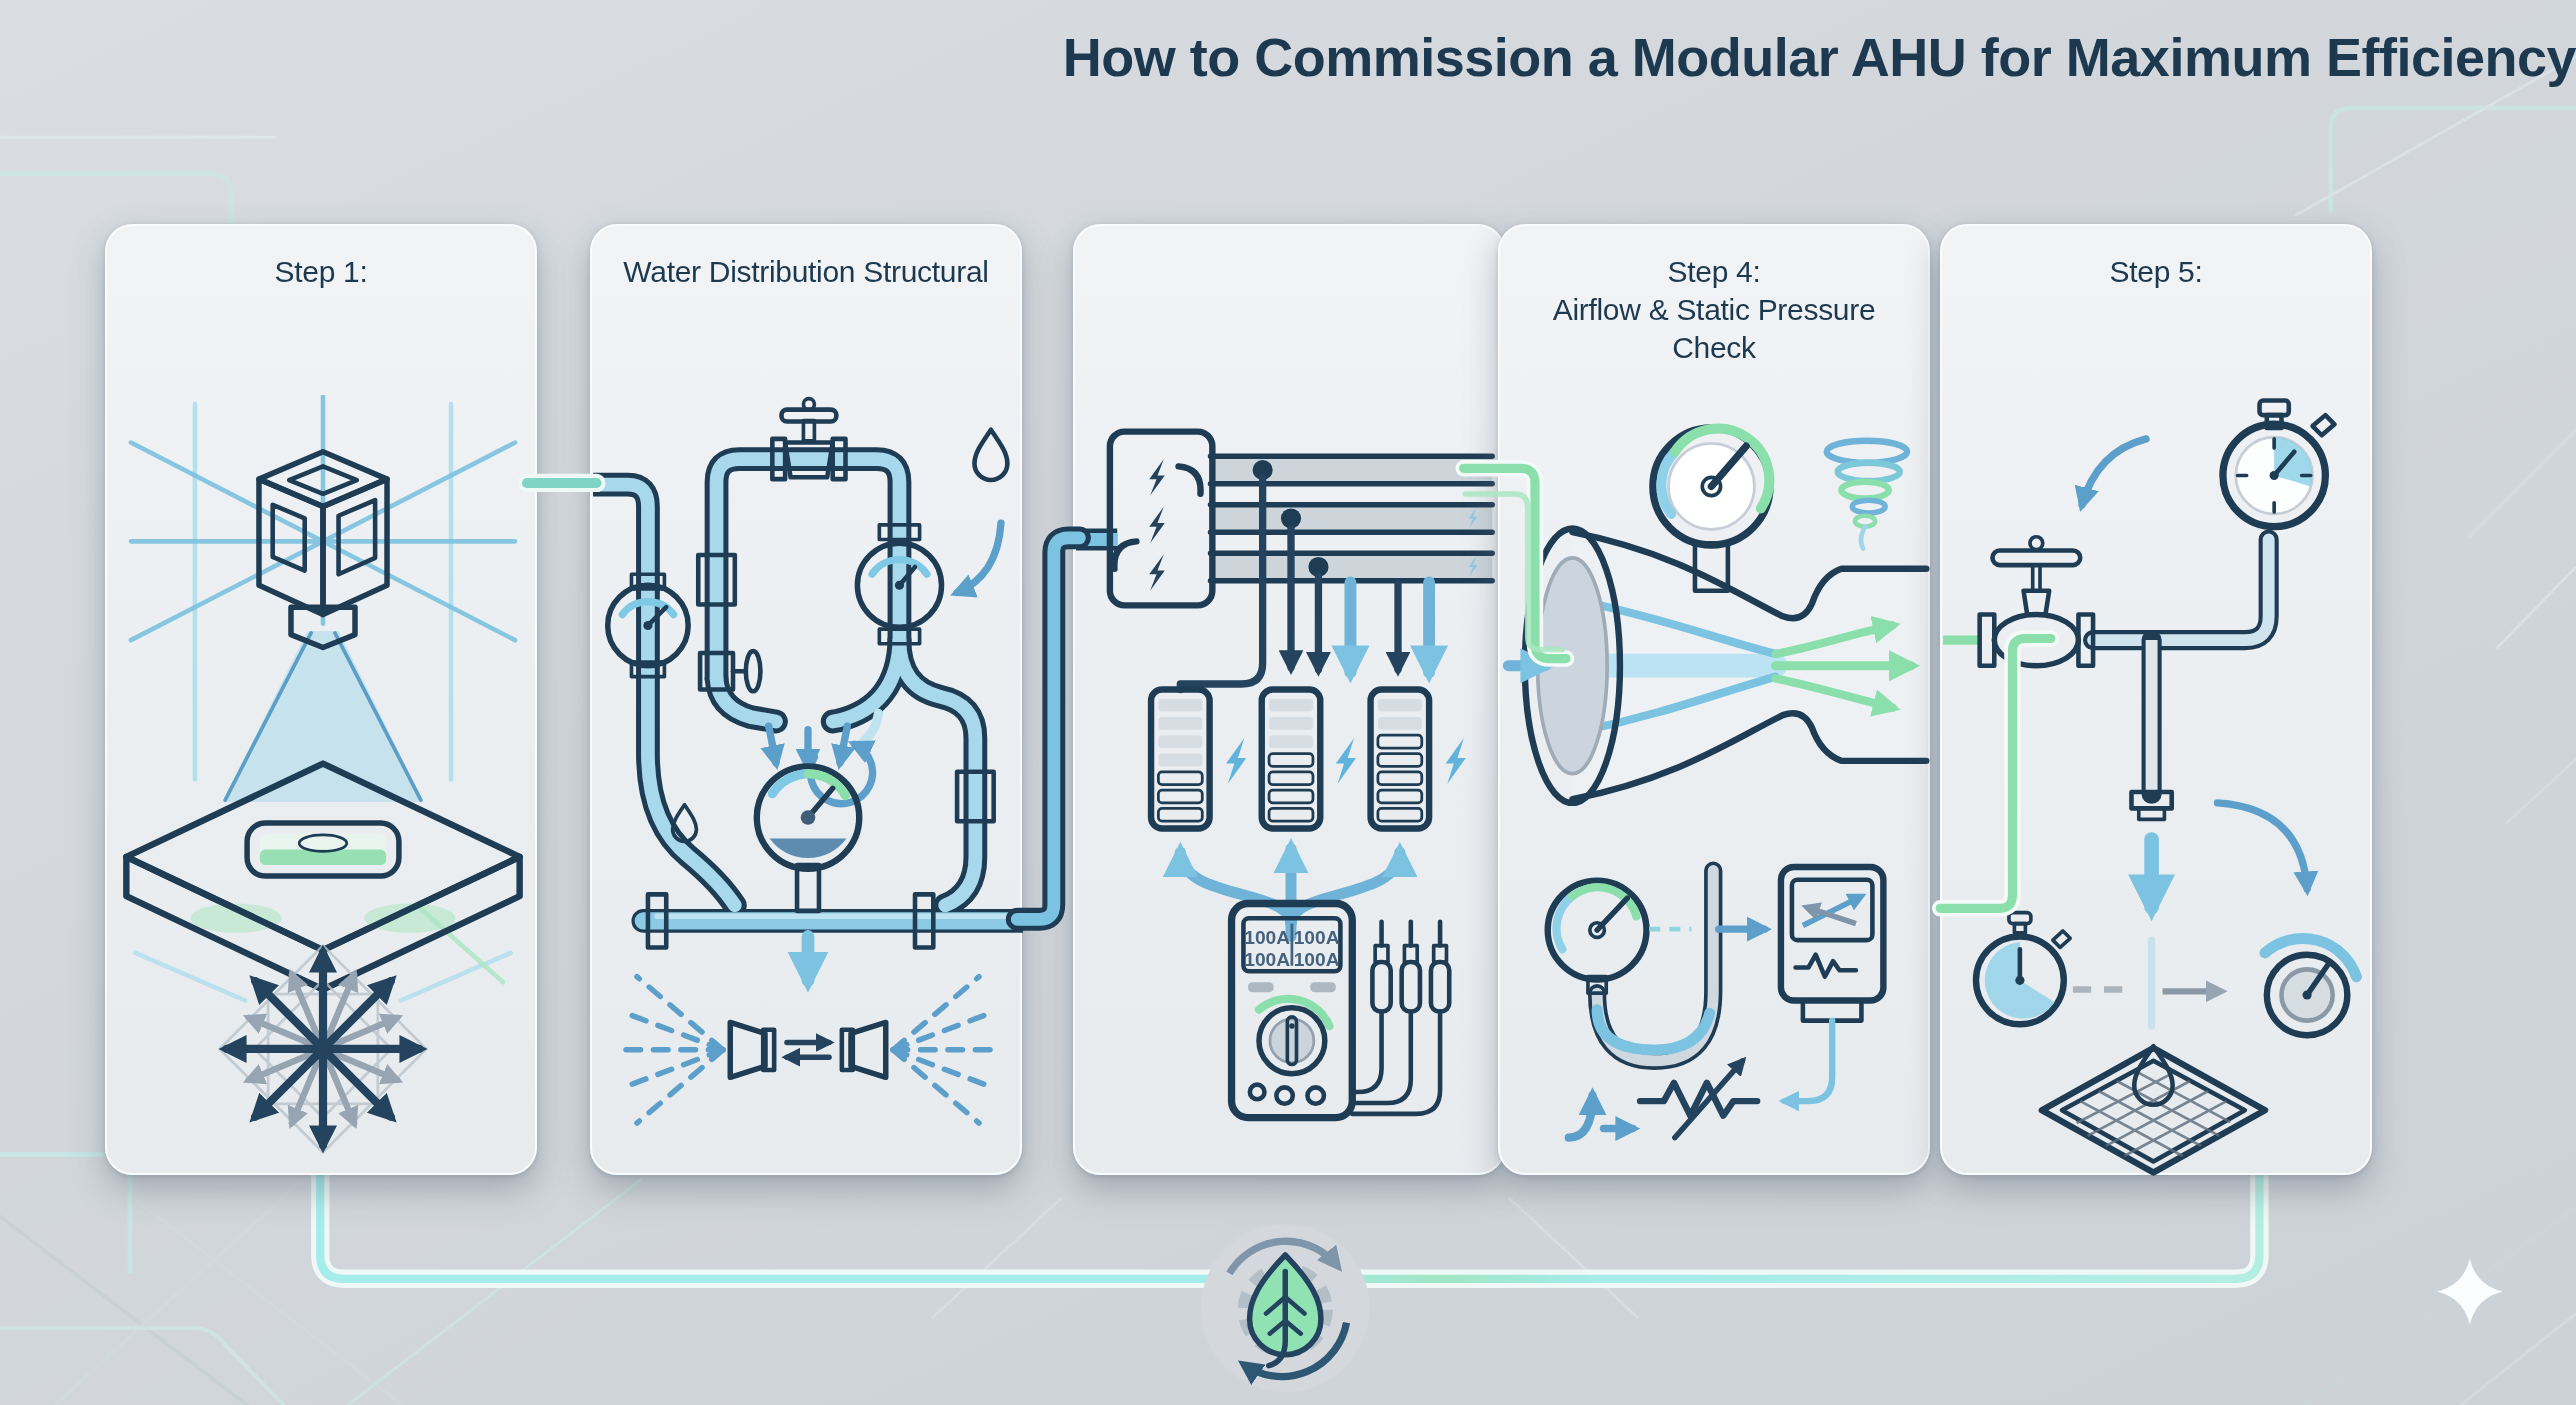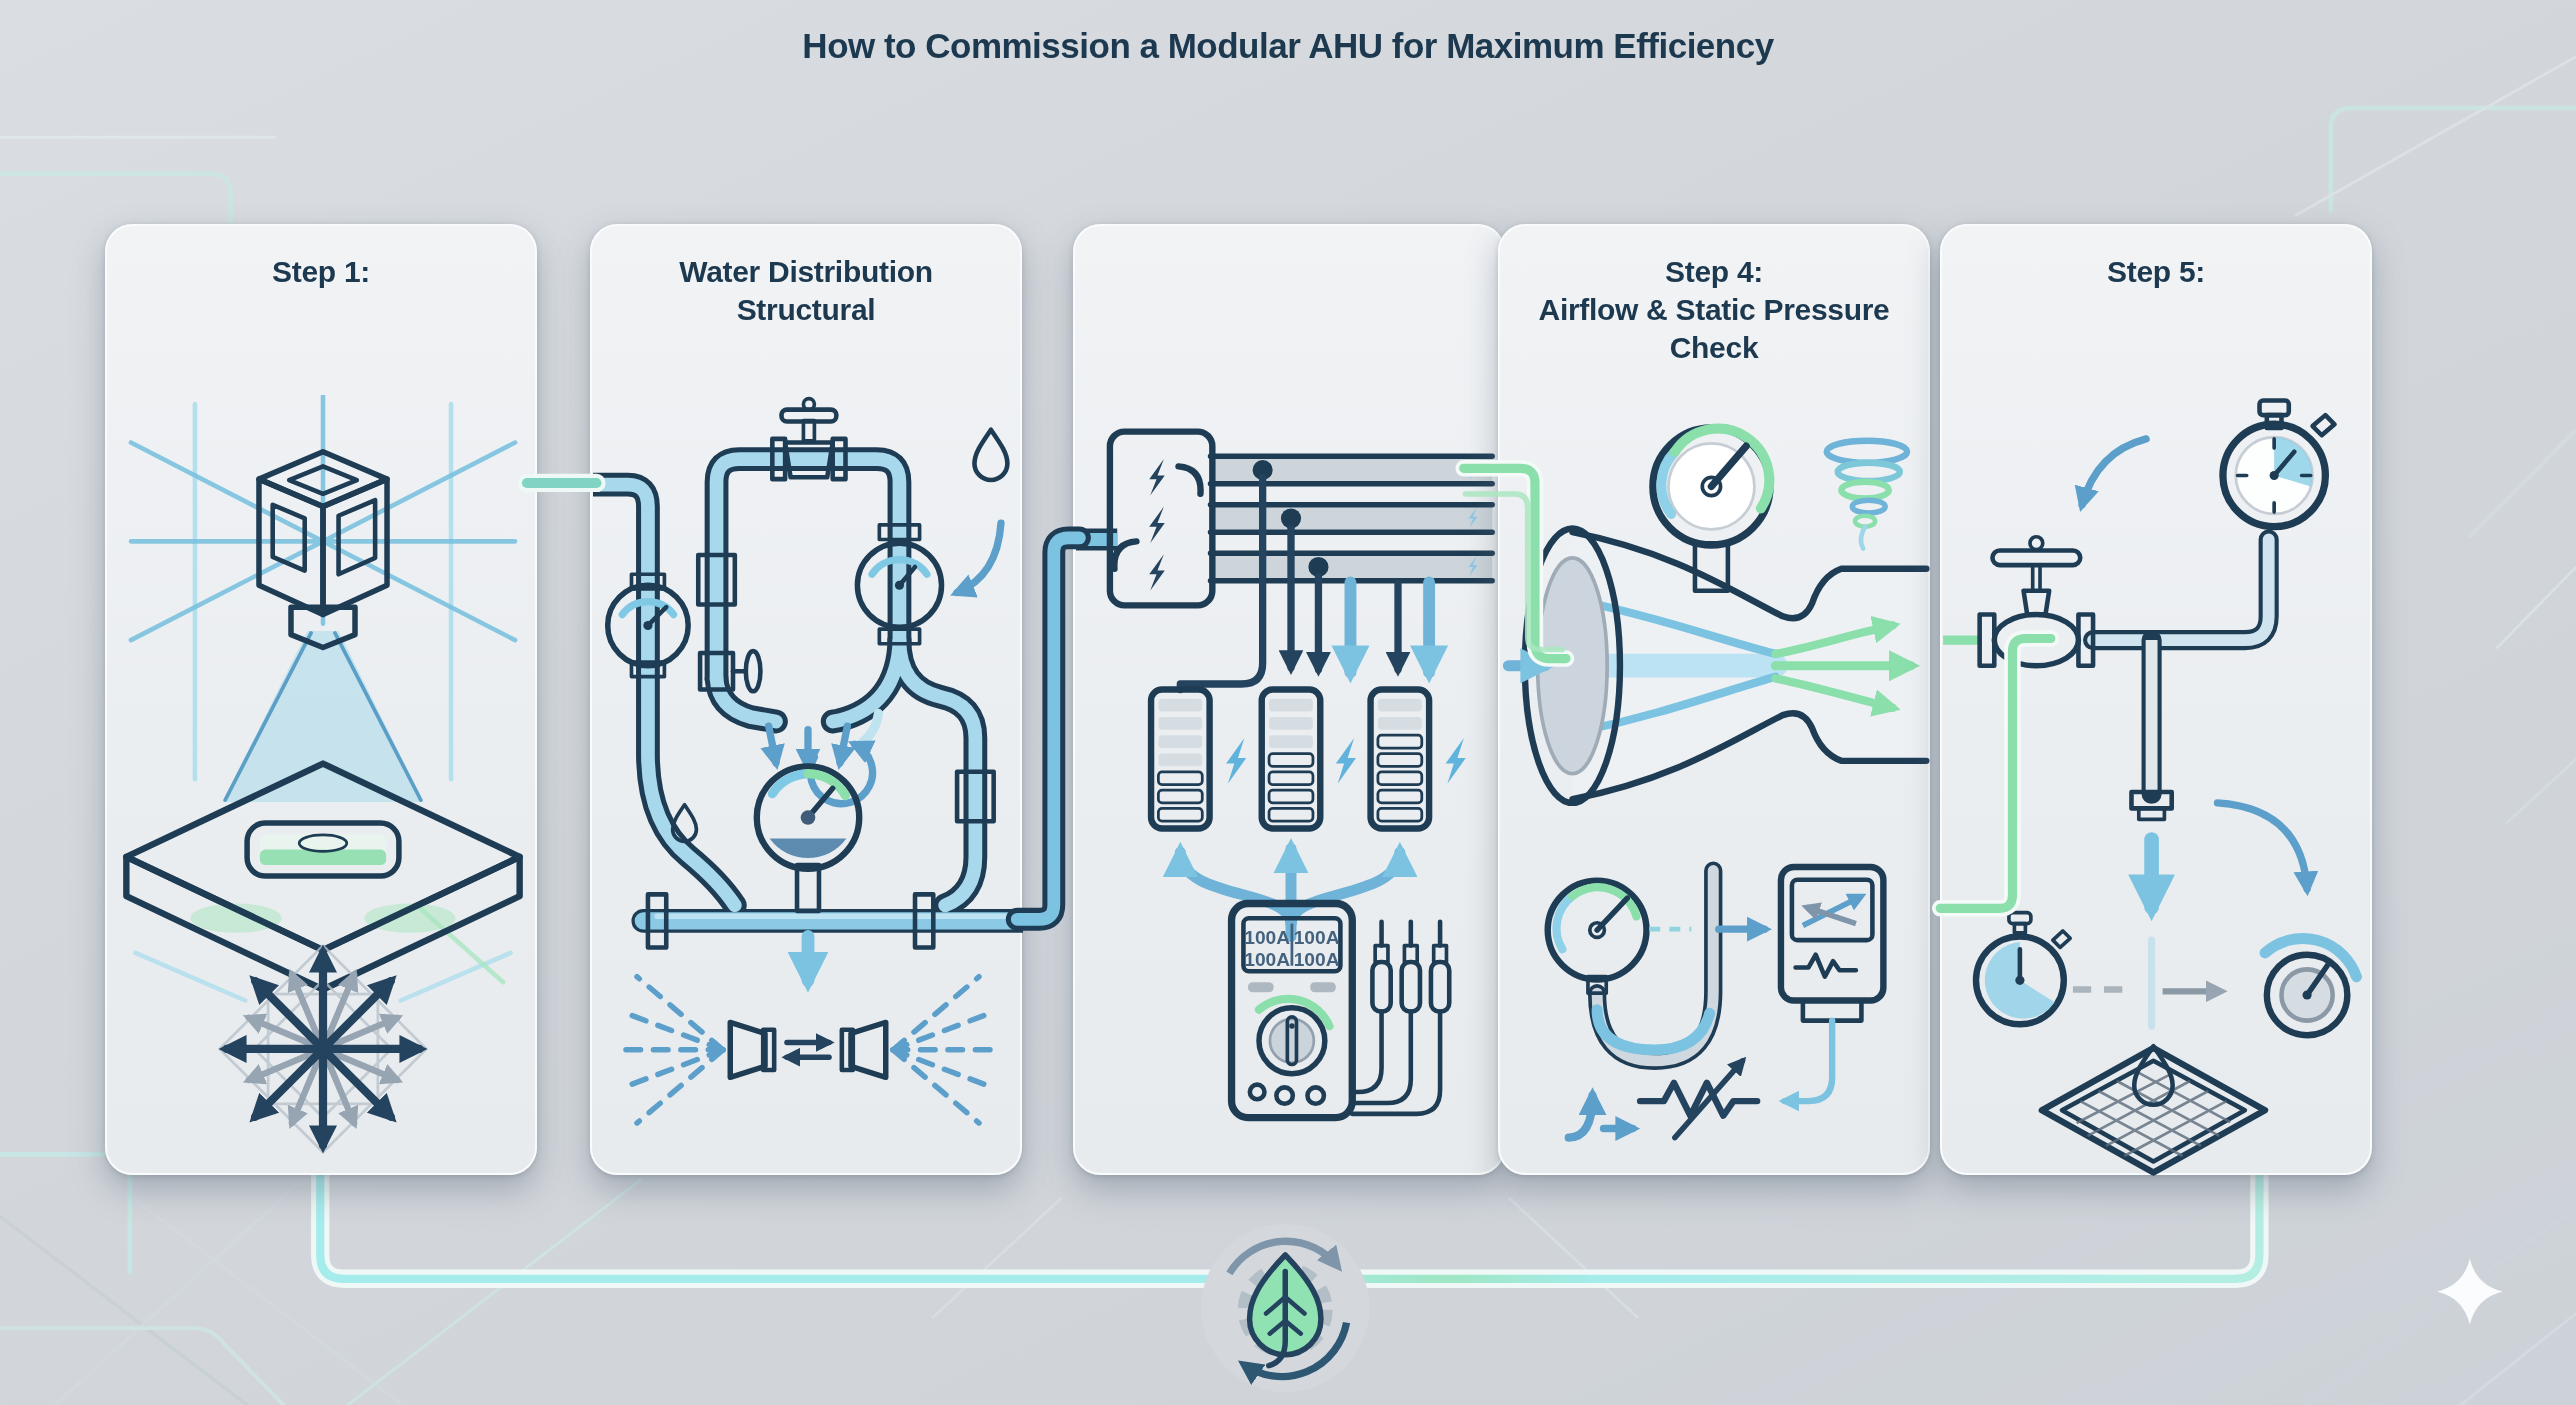--- a/index.html
+++ b/index.html
@@ -4,33 +4,33 @@
 <style>
   html,body{margin:0;padding:0;}
   body{
     width:2576px;height:1405px;overflow:hidden;position:relative;
     background:linear-gradient(155deg,#dadee2 0%,#d3d7dc 40%,#cdd2d8 100%);
     font-family:"Liberation Sans","DejaVu Sans",sans-serif;
   }
   #canvas{position:absolute;inset:0;}
   .layer{position:absolute;left:0;top:0;pointer-events:none;}
   h1.title{
-    position:absolute;top:25.6px;left:0;width:100%;margin:0;text-align:center;
-    font-size:35px;font-weight:700;color:#1d3950;letter-spacing:-0.5px;
+    position:absolute;top:25.6px;left:0;width:100%;margin:0;text-align:right;
+    font-size:54px;font-weight:700;color:#1d3950;letter-spacing:-0.5px;
   }
   .card{
     position:absolute;top:224px;width:432px;height:951px;
     background:linear-gradient(180deg,#f1f3f5 0%,#ebeef1 55%,#e8ebee 100%);
     border:2.7px solid #fafbfc;border-radius:27.4px;box-sizing:border-box;
     box-shadow:0 14.6px 33px rgba(96,110,124,.42), 0 1.8px 5.5px rgba(96,110,124,.25);
     z-index:2;
   }
   .card h2{
     margin:27.4px auto 0;max-width:384px;text-align:center;
-    font-size:30px;line-height:1.26;color:#1d3950;font-weight:700;letter-spacing:-0.3px;
+    font-size:30px;line-height:1.26;color:#1d3950;font-weight:400;letter-spacing:-0.3px;
   }
   .card.narrow h2{max-width:274px;}
   .step-label,.step-name{display:block;}
   .illus{position:absolute;left:0.9px;top:169px;}
   
   .nv{stroke:#1f3c55;fill:none;stroke-linecap:round;stroke-linejoin:round;}
   .fnv{fill:#1f3c55;}
   .aB{stroke:#5d9fcb;fill:none;stroke-linecap:round;stroke-linejoin:round;}
   .aN{stroke:#24435e;fill:none;stroke-linecap:round;stroke-linejoin:round;}
   .aG{stroke:#97a5b3;fill:none;stroke-linecap:round;stroke-linejoin:round;}

